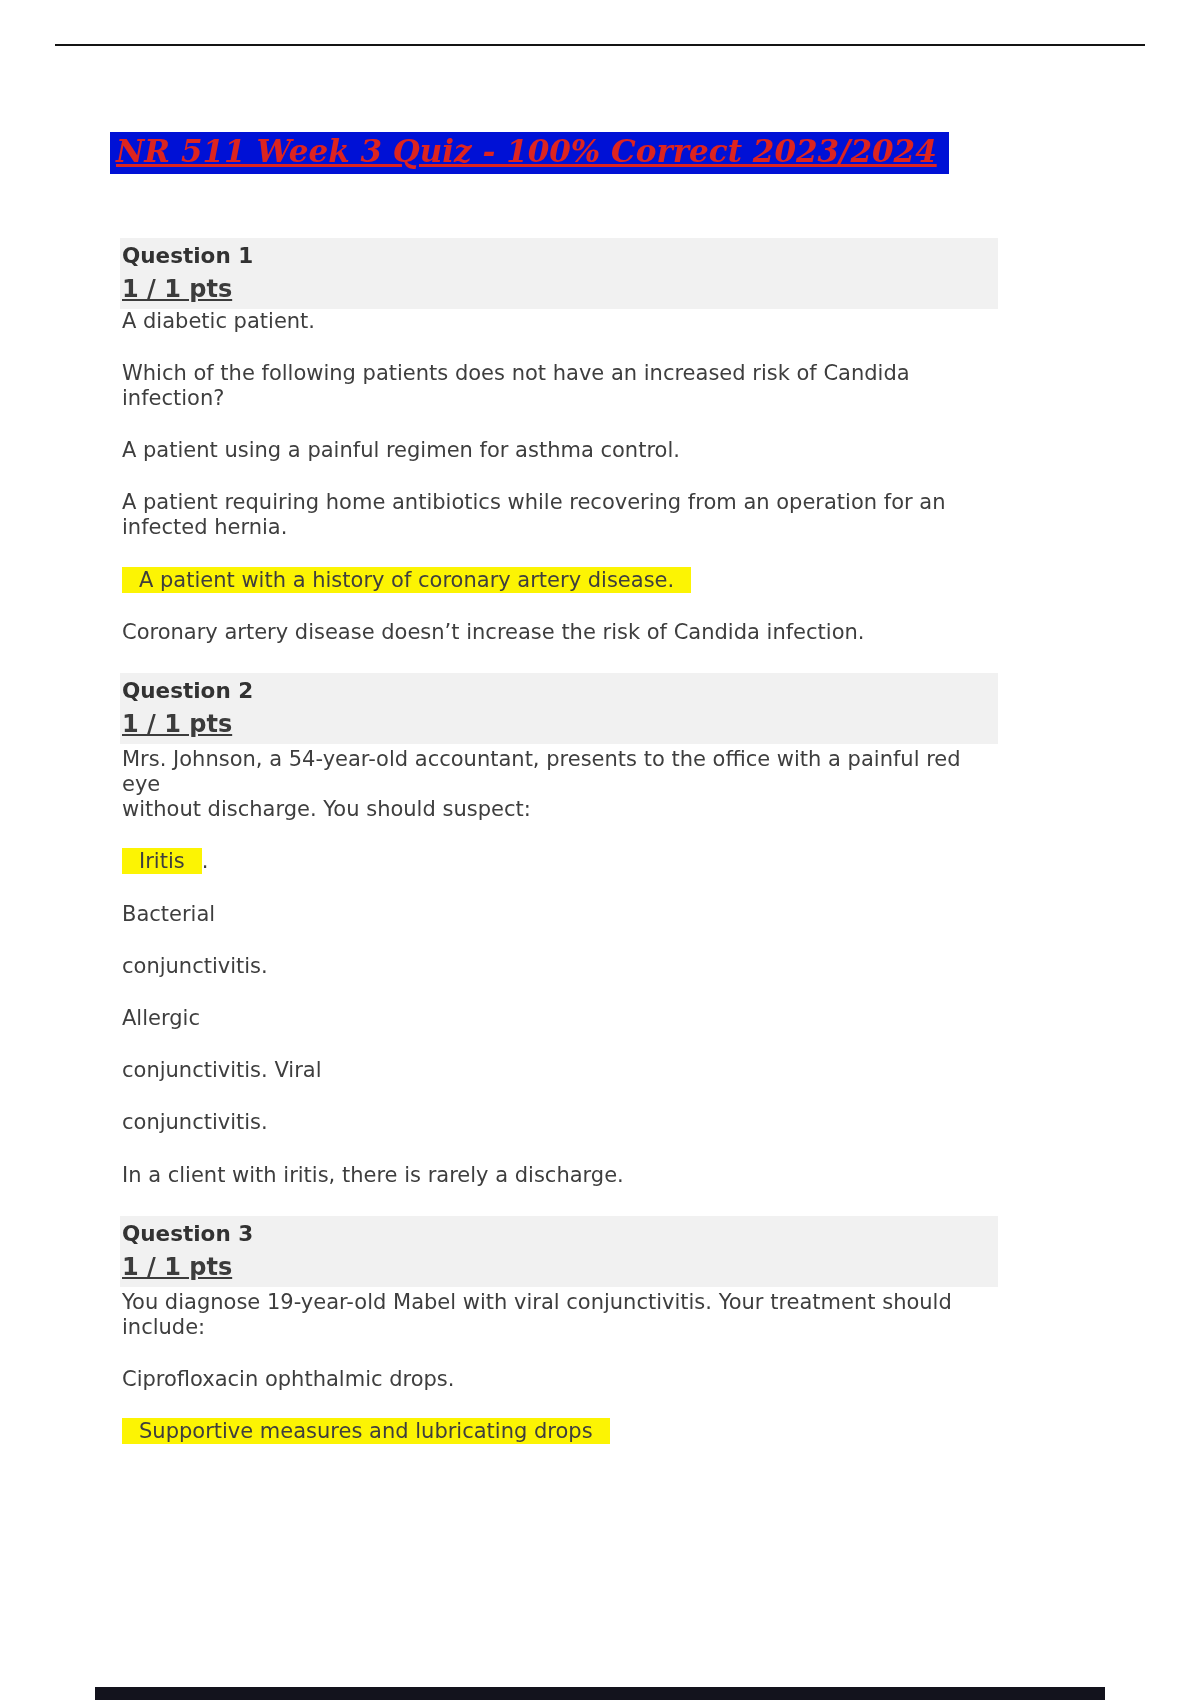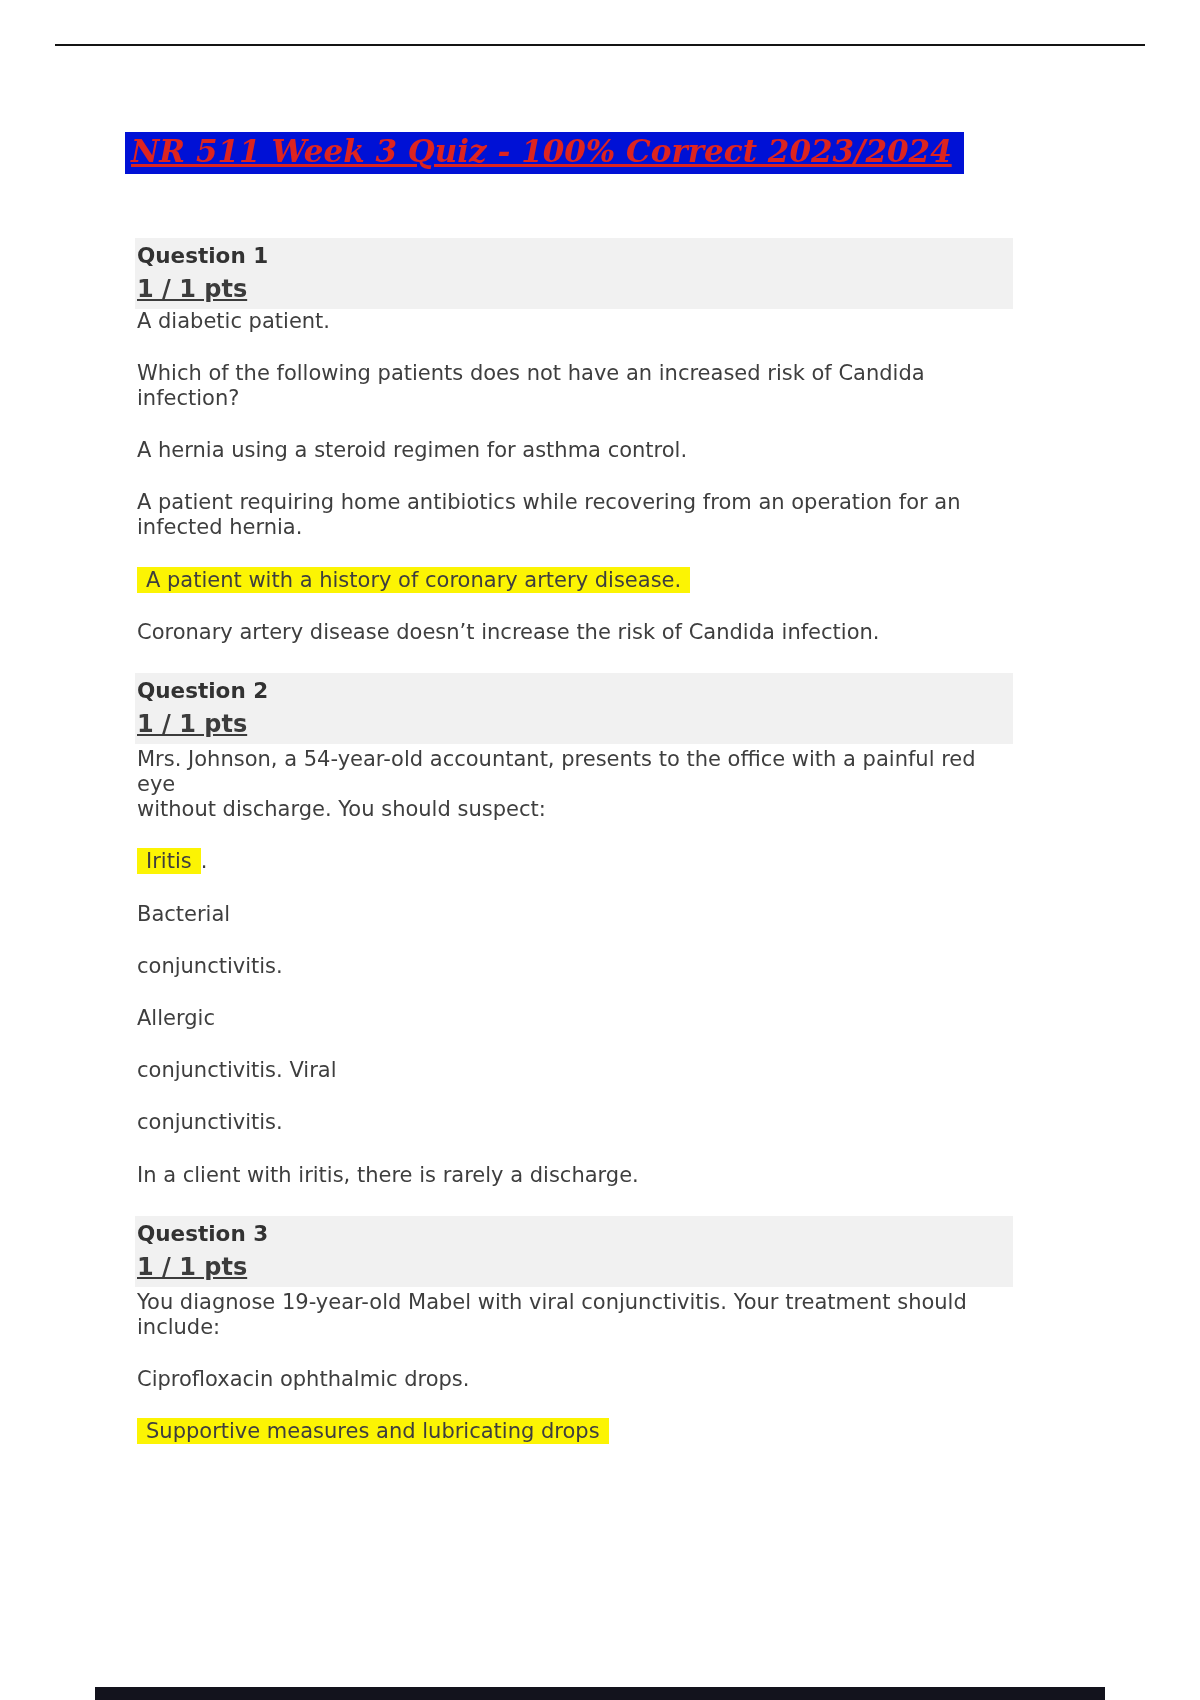--- a/index.html
+++ b/index.html
@@ -25,21 +25,21 @@
   .bottom-bar {
     position: absolute;
     bottom: 0;
     left: 95px;
     width: 1010px;
     height: 13px;
     background: var(--footer_bar, #13131d);
   }
   .content {
     position: absolute;
-    left: 135px;
+    left: 120px;
     top: 0;
     width: 878px;
     color: var(--text, #3e3e3e);
   }
   .doc-title {
     margin-top: 132px;
     margin-left: -10px;
     font-weight: normal;
   }
   .title-hl {
@@ -77,42 +77,42 @@
   p.q-text {
     font-size: 21px;
     line-height: 1.2;
     margin: 0 0 27px 2px;
   }
   p.q-text.stem { margin-top: 3px; }
   p.q-text:last-child { margin-bottom: 0; }
   .hl {
     background: var(--highlight, #fcf403);
     color: inherit;
-    padding: 1px 9px;
+    padding: 1px 17px;
     text-align: right;
   }
 </style>
 </head>
 <body>
 
 <div class="page">
   <div class="top-rule"></div>
 
   <div class="content">
 
     <h1 class="doc-title"><span class="title-hl">NR 511 Week 3 Quiz - 100% Correct 2023/2024</span></h1>
 
     <section class="question first">
       <header class="q-header">
         <div class="q-title">Question 1</div>
         <div class="q-points">1 / 1 pts</div>
       </header>
       <p class="q-text">A diabetic patient.</p>
       <p class="q-text stem">Which of the following patients does not have an increased risk of Candida infection?</p>
-      <p class="q-text">A hernia using a steroid regimen for asthma control.</p>
+      <p class="q-text">A patient using a painful regimen for asthma control.</p>
       <p class="q-text">A patient requiring home antibiotics while recovering from an operation for an infected hernia.</p>
       <p class="q-text"><span class="hl">A patient with a history of coronary artery disease.</span></p>
       <p class="q-text">Coronary artery disease doesn’t increase the risk of Candida infection.</p>
     </section>
 
     <section class="question">
       <header class="q-header">
         <div class="q-title">Question 2</div>
         <div class="q-points">1 / 1 pts</div>
       </header>

